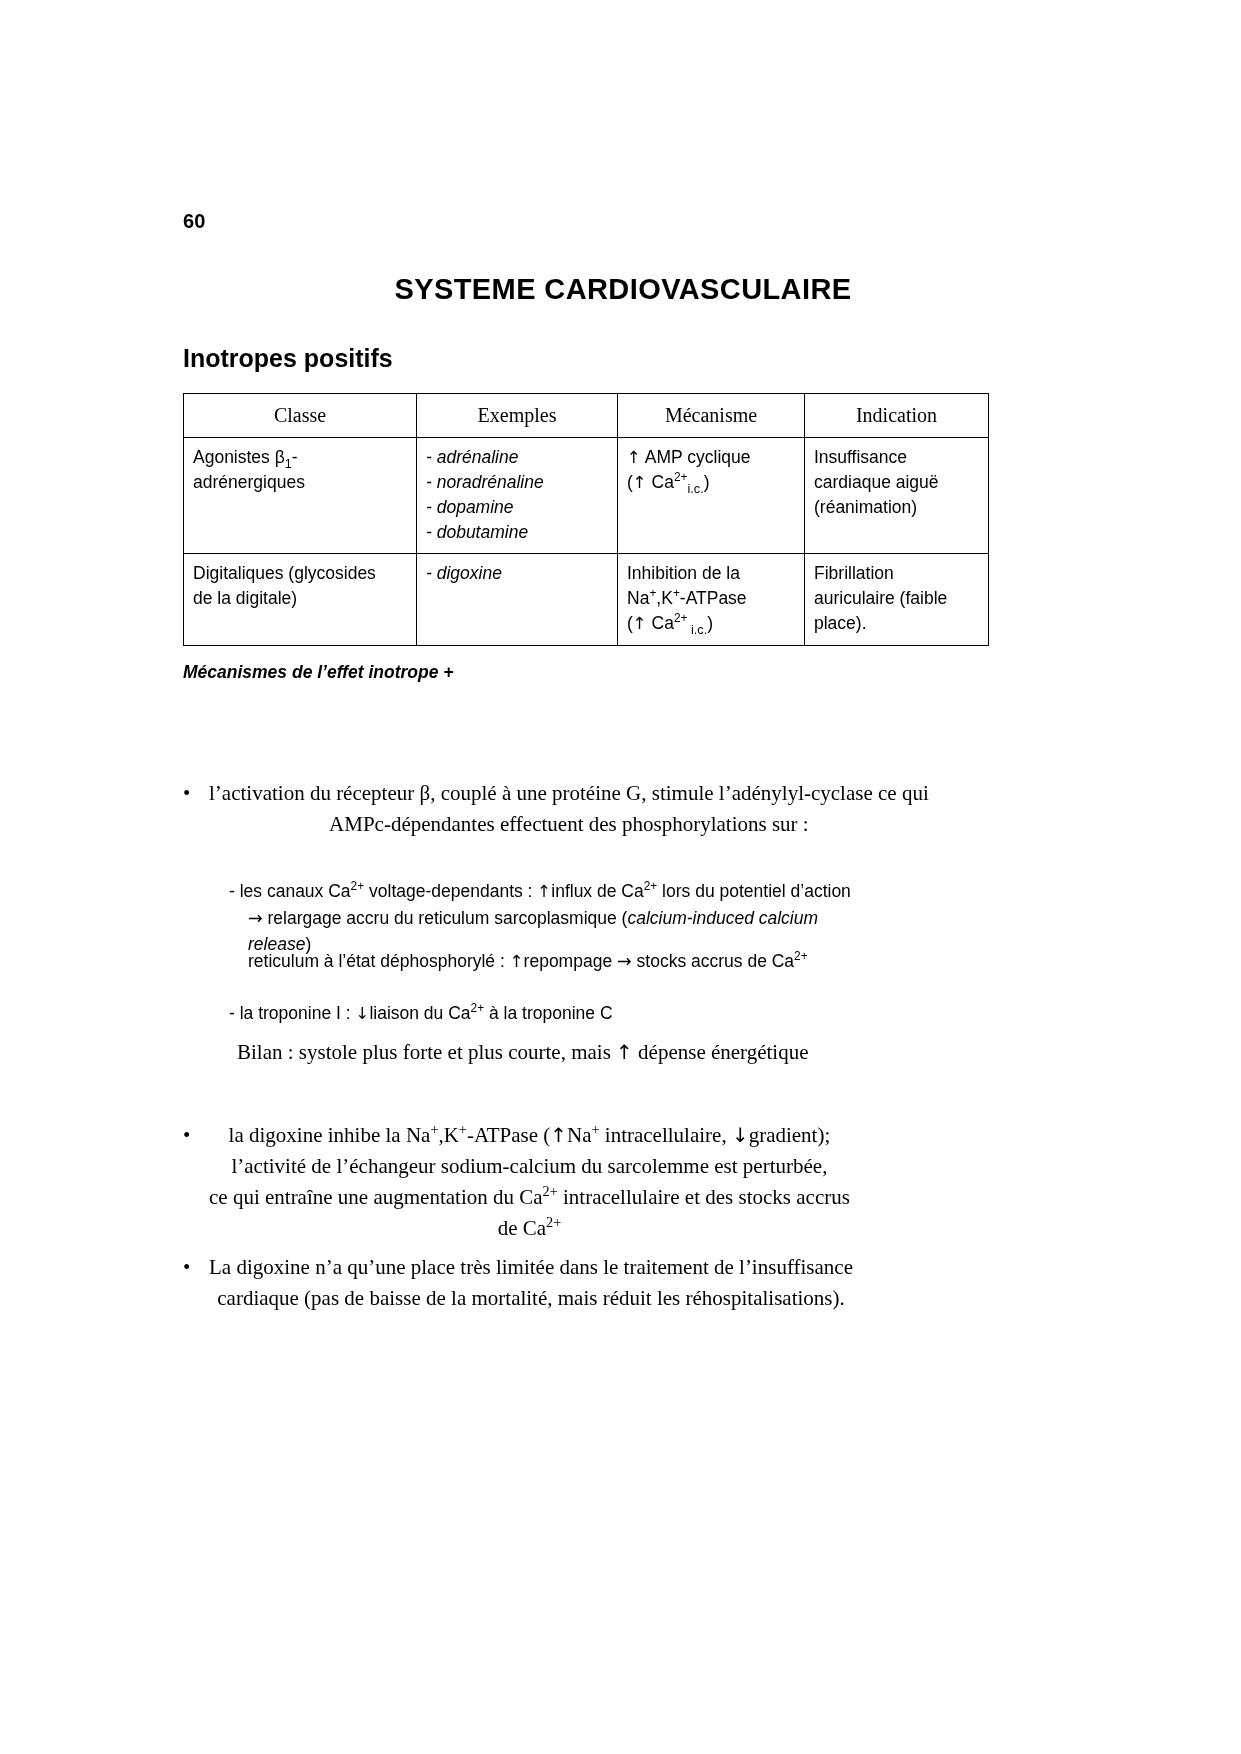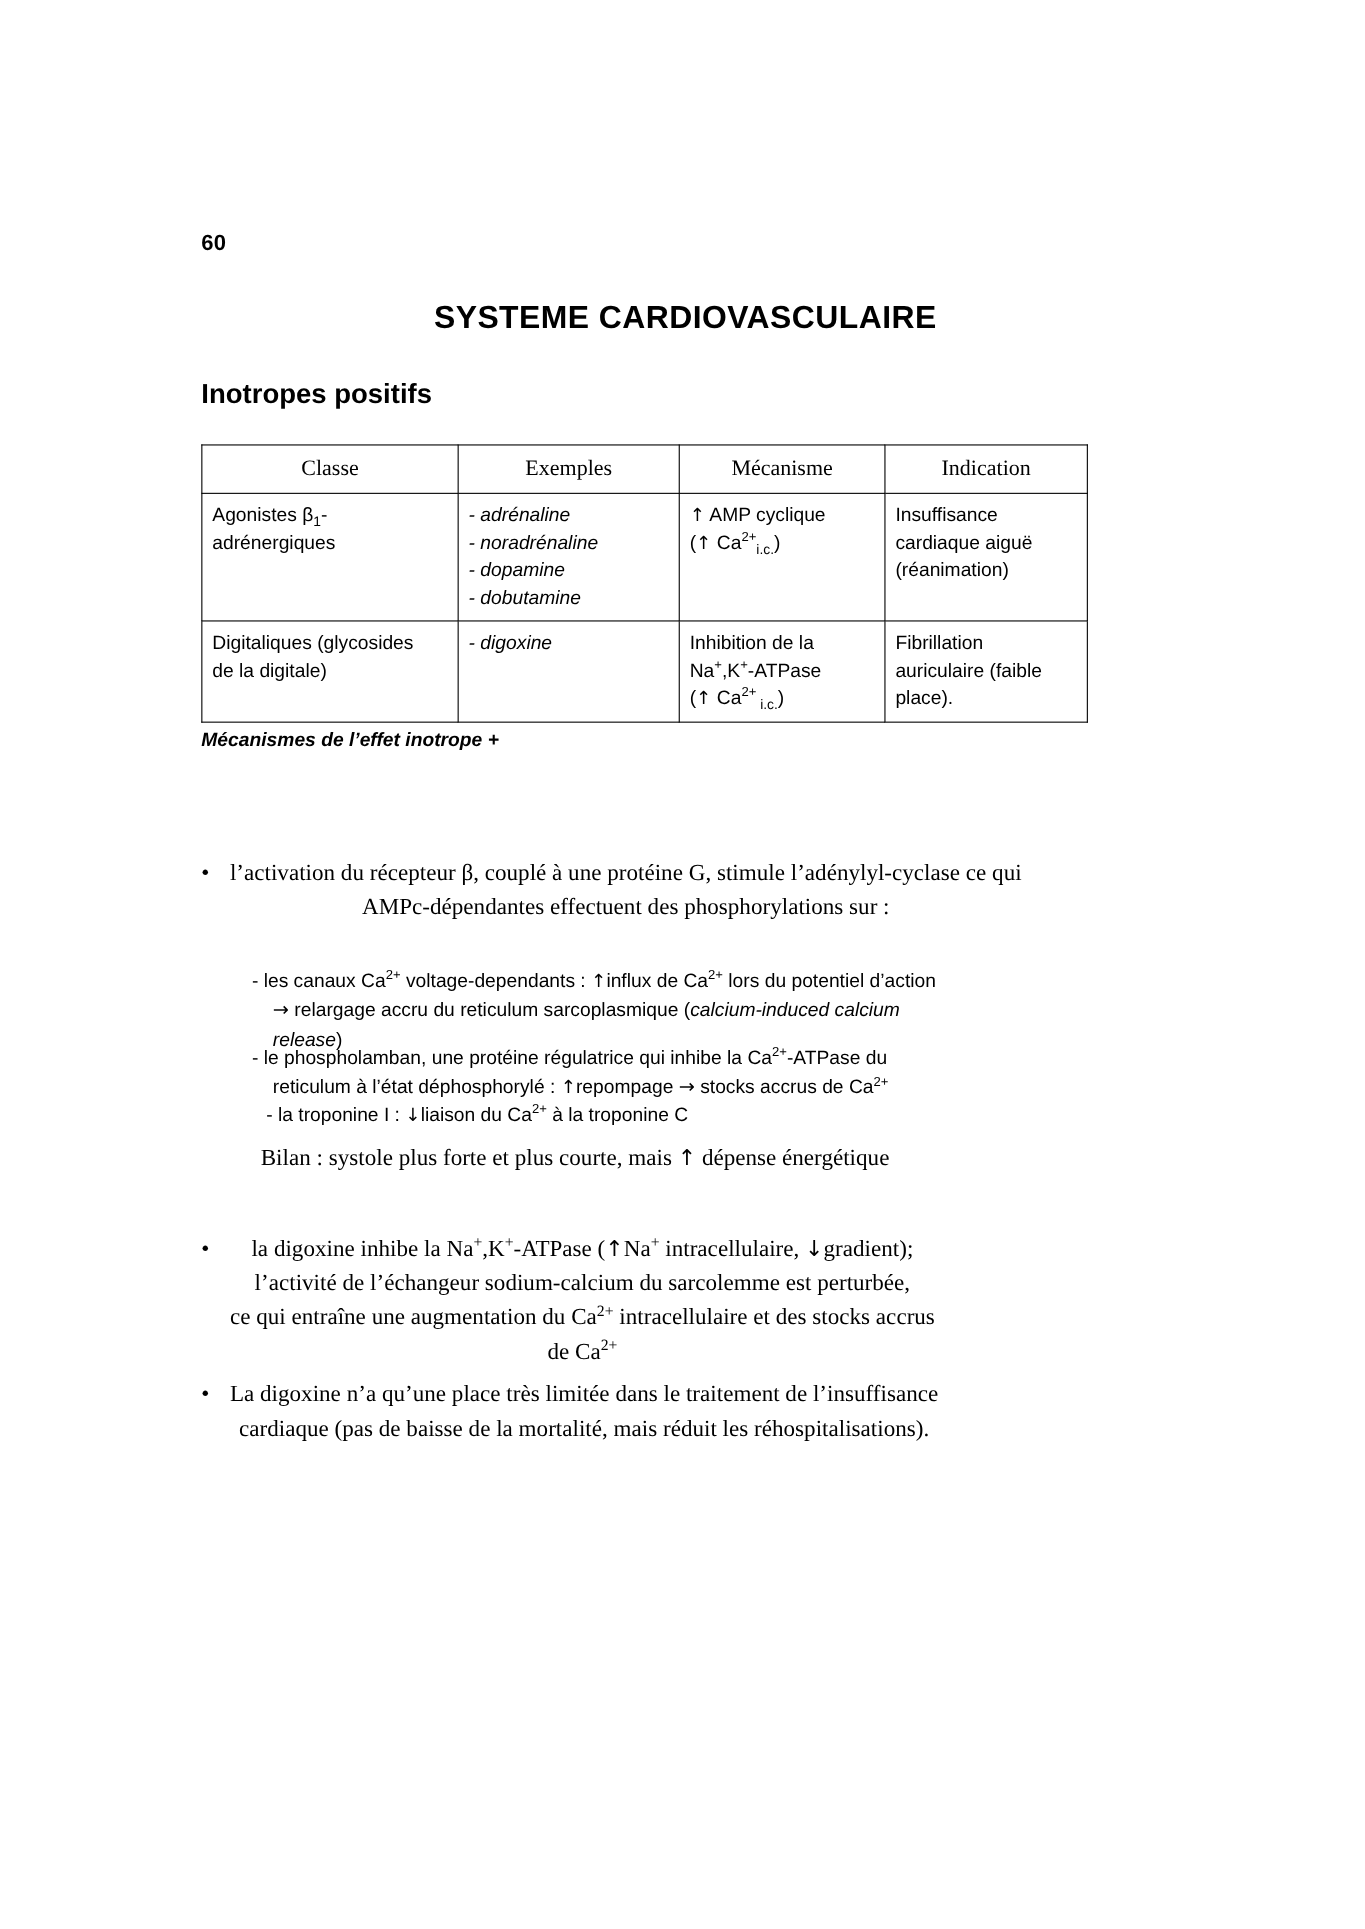--- a/index.html
+++ b/index.html
@@ -55,21 +55,21 @@
     top: 344px;
     font-family: "Liberation Sans", sans-serif;
     font-weight: bold;
     font-size: 25px;
   }
 
   
   .tbl-wrap {
     position: absolute;
     left: 183px;
-    top: 404px;
+    top: 393px;
     width: 729px;
   }
   table.drug-table {
     border-collapse: collapse;
     width: 729px;
     table-layout: fixed;
   }
   table.drug-table td, table.drug-table th {
     border: 1.4px solid #000;
     vertical-align: top;
@@ -150,21 +150,21 @@
     position: absolute;
     font-family: "Liberation Sans", sans-serif;
     font-size: 17.5px;
     line-height: 1.52;
   }
   .subitem .ln  { display: block; white-space: nowrap; }
   .subitem .ln2 { display: block; white-space: nowrap; padding-left: 19px; }
 
   #sub-1 { left: 229px; top: 878px; width: 840px; }
   #sub-2 { left: 229px; top: 948px; width: 840px; }
-  #sub-3 { left: 242px; top: 1000px; width: 840px; }
+  #sub-3 { left: 229px; top: 1000px; width: 840px; }
 
   
   .bilan {
     position: absolute;
     left: 237px;
     top: 1037px;
     font-family: "Liberation Serif", serif;
     font-size: 21px;
     line-height: 1.48;
     white-space: nowrap;
@@ -265,23 +265,20 @@
     </span>
     <span class="ln2">
       <span class="rarrow">→</span><span> relargage accru du reticulum sarcoplasmique (</span><span class="ital">calcium-induced calcium</span>
     </span>
     <span class="ln2">
       <span class="ital">release</span><span>)</span>
     </span>
   </div>
 
   <div class="subitem" id="sub-2">
-    <span class="ln">
-      <span>- le phospholamban, une protéine régulatrice qui inhibe la Ca</span><sup class="sup">2+</sup><span>-ATPase du</span>
-    </span>
     <span class="ln2">
       <span>reticulum à l’état déphosphorylé : </span><span class="arrow">↑</span><span>repompage </span><span class="rarrow">→</span><span> stocks accrus de Ca</span><sup class="sup">2+</sup>
     </span>
   </div>
 
   <div class="subitem" id="sub-3">
     <span class="ln">
       <span>- la troponine I : </span><span class="arrow">↓</span><span>liaison du Ca</span><sup class="sup">2+</sup><span> à la troponine C</span>
     </span>
   </div>

